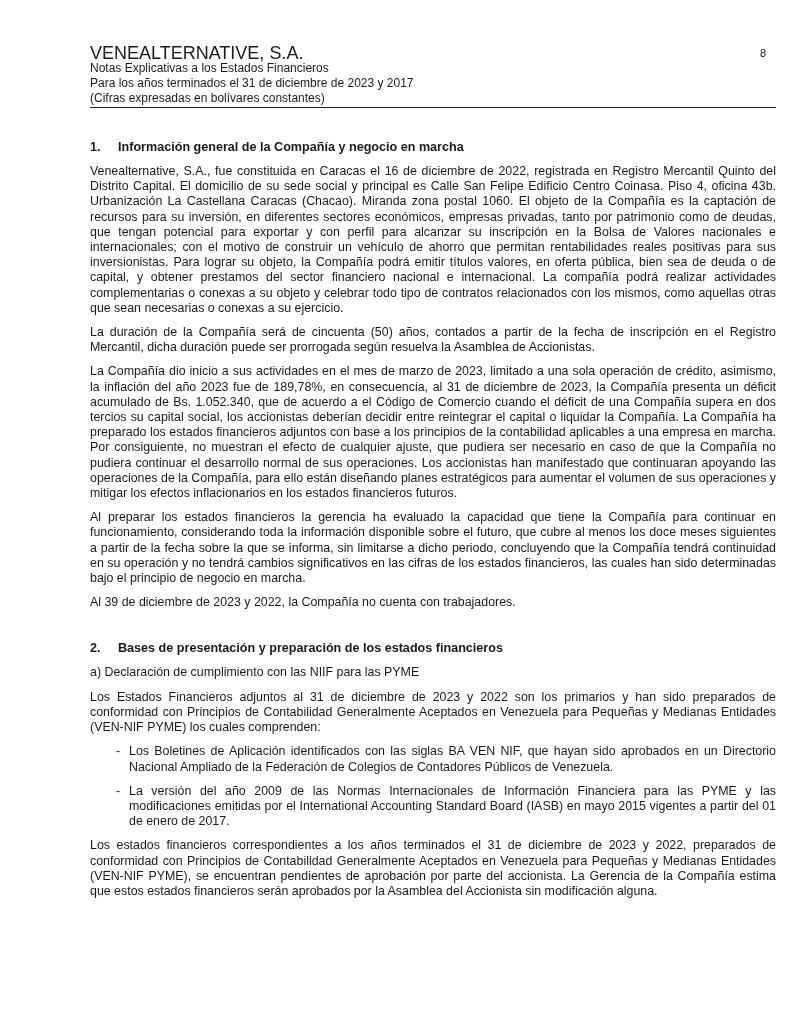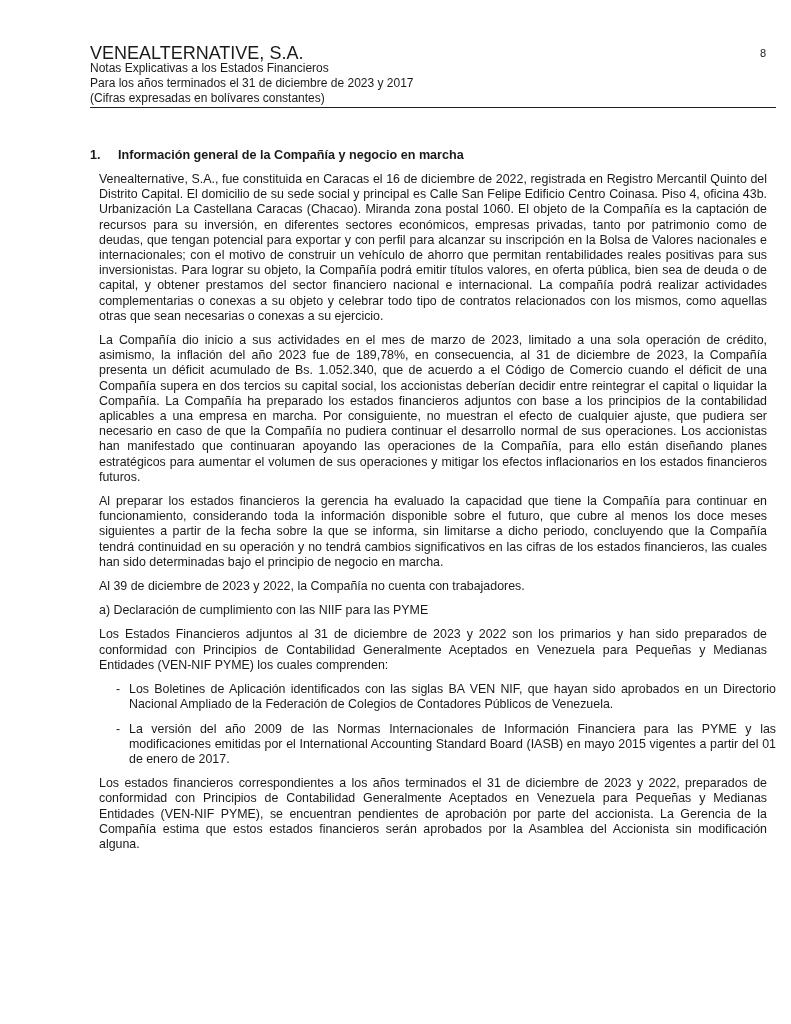--- a/index.html
+++ b/index.html
@@ -8,22 +8,22 @@
       font-family: "Liberation Sans", sans-serif; color: #1a1a1a;
       font-size: 12.4px; line-height: 15.2px;
     }
     .page { position: absolute; left: 90px; top: 46px; width: 686px; }
     .header { position: relative; border-bottom: 1px solid #222; padding-bottom: 1px; }
     .header .company { font-weight: normal; font-size: 18px; line-height: 15px; }
     .header .line { font-size: 12px; line-height: 15px; }
     .page-number { position: absolute; right: 10px; top: 0; font-size: 11px; }
     h2 { font-size: 12.6px; font-weight: bold; margin: 0; line-height: 15px; }
     h2 .num { display: inline-block; width: 28px; }
-    p { margin: 9px; text-align: justify; }
-    .sec1-title { margin-top: 40px; }
+    p { margin: 0; text-align: justify; }
+    .sec1-title { margin-top: 32px; }
     .p-gap { margin-top: 9px; }
     .sec2-title { margin-top: 31px; }
     .subhead { margin-top: 9px; }
     .subhead .u { }
     ul.dash { list-style: none; margin: 0; padding: 0; }
     ul.dash li { position: relative; padding-left: 39px; text-align: justify; margin-top: 9px; }
     ul.dash li .bullet { position: absolute; left: 26px; top: 0; }
   </style>
 </head>
 <body>
@@ -36,24 +36,28 @@
     <div class="line">Para los años terminados el 31 de diciembre de 2023 y 2017</div>
     <div class="line">(Cifras expresadas en bolívares constantes)</div>
     <span class="page-number">8</span>
   </div>
 
   <h2 class="sec1-title">
     <span class="num">1.</span><span>Información general de la Compañía y negocio en marcha</span>
   </h2>
 
   <p class="p-gap">Venealternative, S.A., fue constituida en Caracas el 16 de diciembre de 2022, registrada en Registro Mercantil Quinto del Distrito Capital.  El domicilio de su sede social y principal es Calle San Felipe Edificio Centro Coinasa. Piso 4, oficina 43b. Urbanización La Castellana Caracas (Chacao). Miranda zona postal 1060. El objeto de la Compañía es la captación de recursos para su inversión, en diferentes sectores económicos, empresas privadas, tanto por patrimonio como de deudas, que tengan potencial para exportar y con perfil para alcanzar su inscripción en la Bolsa de Valores nacionales e internacionales; con el motivo de construir un vehículo de ahorro que permitan rentabilidades reales positivas para sus inversionistas. Para lograr su objeto, la Compañía podrá emitir títulos valores, en oferta pública, bien sea de deuda o de capital, y obtener prestamos del sector financiero nacional e internacional. La compañía podrá realizar actividades complementarias o conexas a su objeto y celebrar todo tipo de contratos relacionados con los mismos, como aquellas otras que sean necesarias o conexas a su ejercicio.</p>
+  <p class="p-gap">La duración de la Compañía será de cincuenta (50) años, contados a partir de la fecha de inscripción en el Registro Mercantil, dicha duración puede ser prorrogada según resuelva la Asamblea de Accionistas.</p>
   <p class="p-gap">La Compañía dio inicio a sus actividades en el mes de marzo de 2023, limitado a una sola operación de crédito, asimismo, la inflación del año 2023 fue de 189,78%, en consecuencia, al 31 de diciembre de 2023, la Compañía presenta un déficit acumulado de Bs. 1.052.340, que de acuerdo a el Código de Comercio cuando el déficit de una Compañía supera en dos tercios su capital social, los accionistas deberían decidir entre reintegrar el capital o liquidar la Compañía. La Compañía ha preparado los estados financieros adjuntos con base a los principios de la contabilidad aplicables a una empresa en marcha. Por consiguiente, no muestran el efecto de cualquier ajuste, que pudiera ser necesario en caso de que la Compañía no pudiera continuar el desarrollo normal de sus operaciones. Los accionistas han manifestado que continuaran apoyando las operaciones de la Compañía, para ello están diseñando planes estratégicos para aumentar el volumen de sus operaciones y mitigar los efectos inflacionarios en los estados financieros futuros.</p>
   <p class="p-gap">Al preparar los estados financieros  la gerencia ha evaluado la capacidad que tiene la Compañía para continuar en funcionamiento, considerando toda la información disponible sobre el futuro, que cubre al menos los doce meses siguientes a partir de la fecha sobre la que se informa, sin limitarse a dicho periodo, concluyendo que la Compañía tendrá continuidad en su operación y no tendrá cambios significativos en las cifras de los estados financieros, las cuales han sido determinadas bajo el principio de negocio en marcha.</p>
   <p class="p-gap">Al 39 de diciembre de 2023 y 2022, la Compañía no cuenta con trabajadores.</p>
 
+  <h2 class="sec2-title">
+    <span class="num">2.</span><span>Bases de presentación y preparación de los estados financieros</span>
+  </h2>
 
   <p class="subhead">
     <span>a)</span>&nbsp;<span class="u">Declaración de cumplimiento con las NIIF para las PYME</span>
   </p>
 
   <p class="p-gap">Los Estados Financieros adjuntos al 31 de diciembre de 2023 y 2022 son los primarios y han sido preparados de conformidad con Principios de Contabilidad Generalmente Aceptados en Venezuela para Pequeñas y Medianas Entidades (VEN-NIF PYME) los cuales comprenden:</p>
 
   <ul class="dash">
     <li>
       <span class="bullet">-</span>

